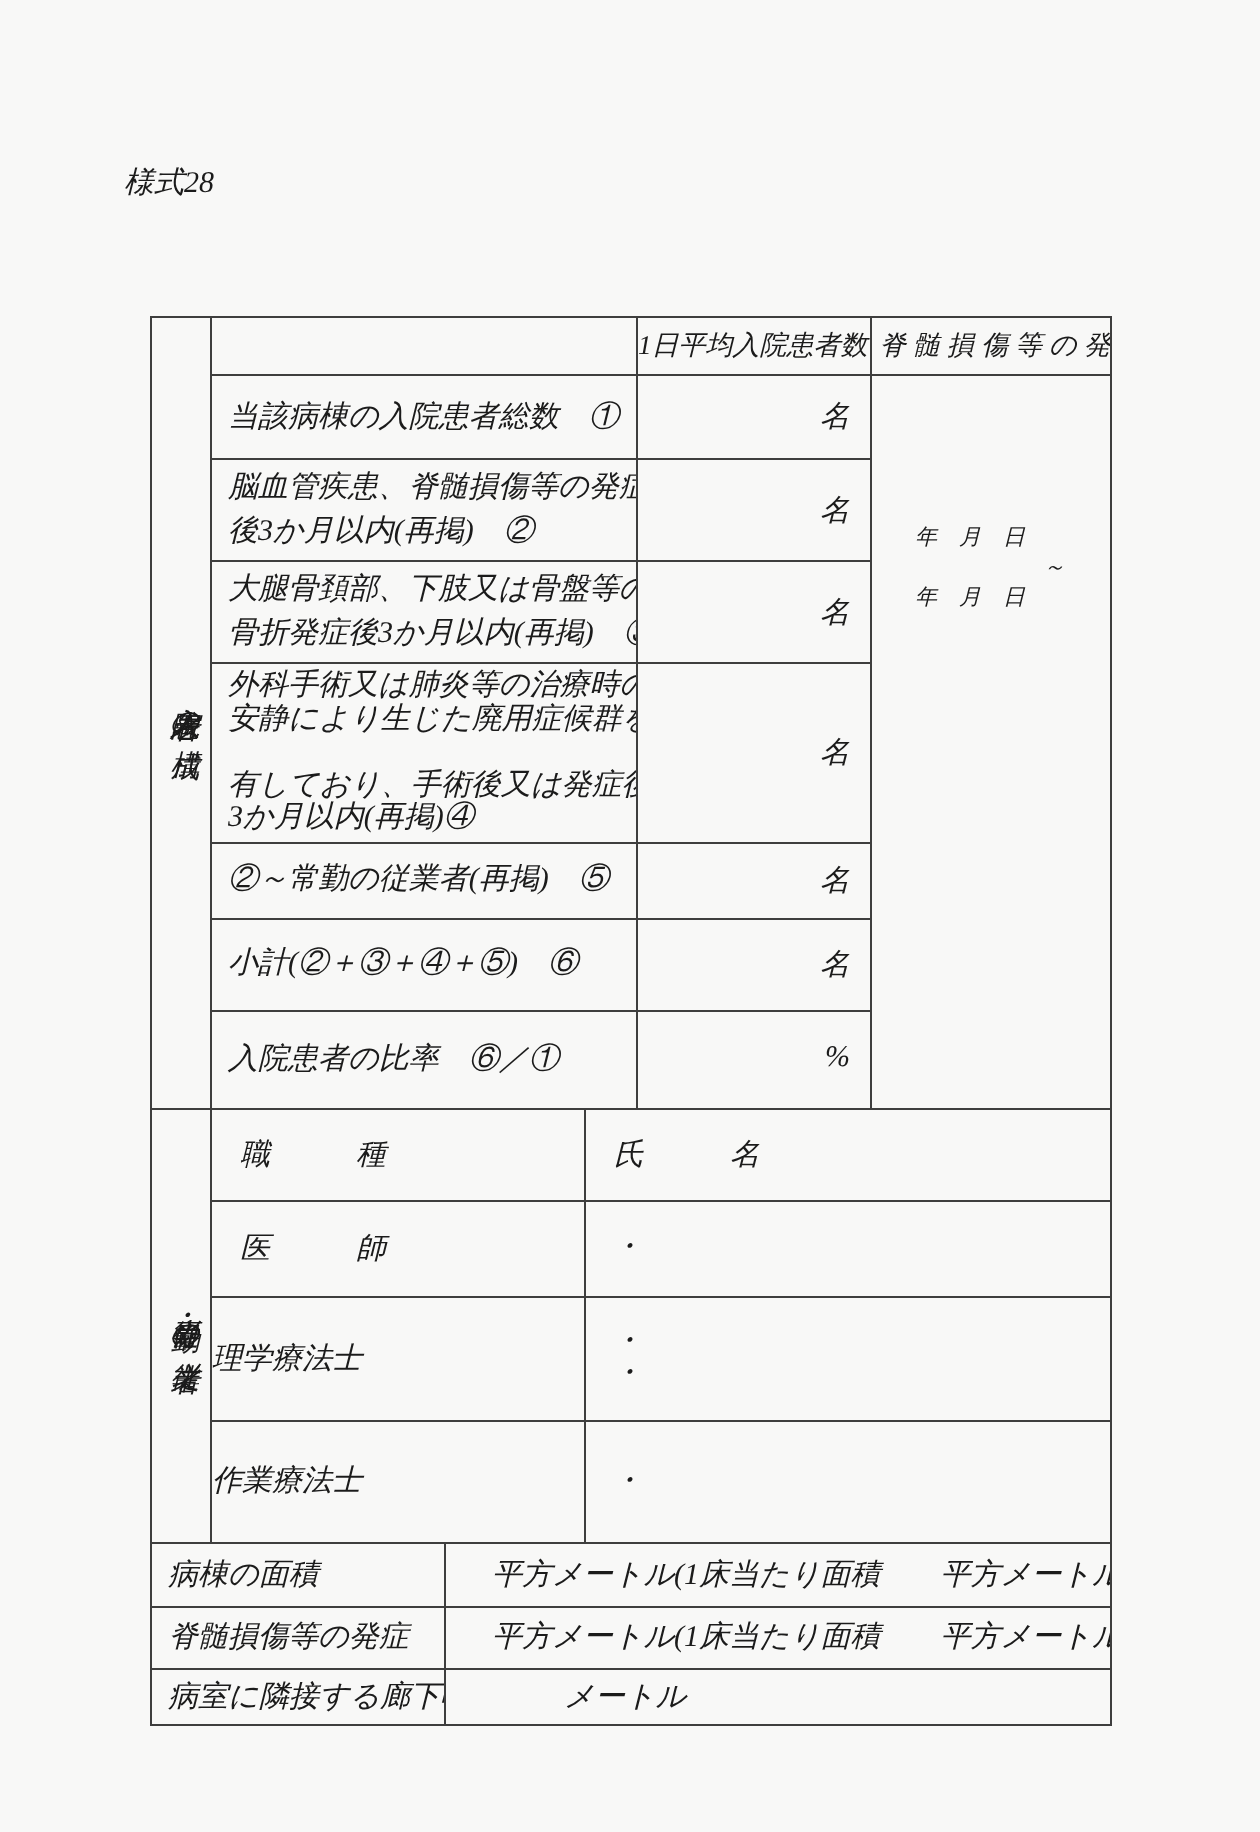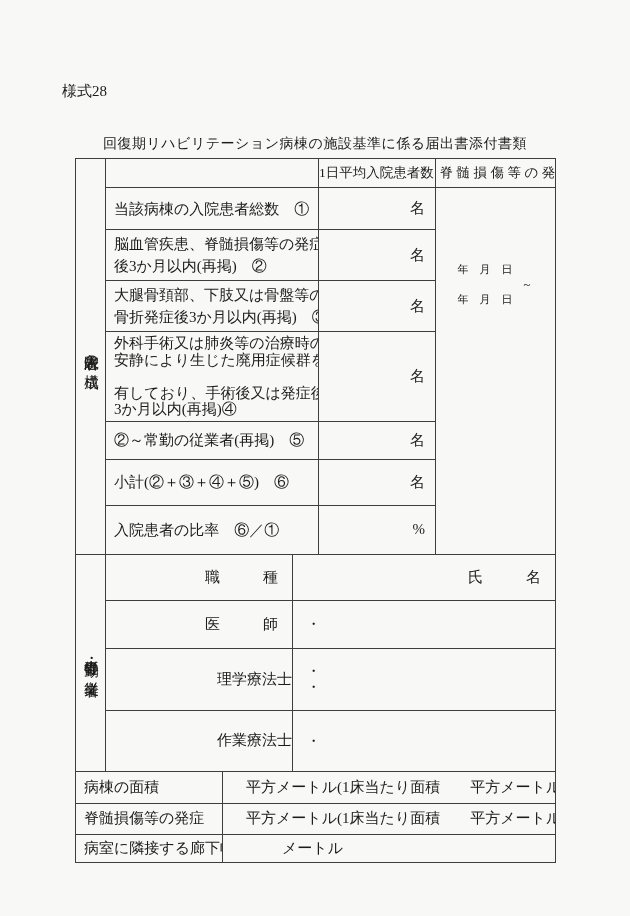--- a/index.html
+++ b/index.html
@@ -1,20 +1,21 @@
 <!DOCTYPE html>
 <html><head>
 <meta charset="utf-8">
 <style>
   html,body { margin:0; padding:0; }
   .page {
     position:relative; width:630px; height:916px;
     background:#f8f8f7; color:#1b1b1b;
     font-family:"Liberation Serif","DejaVu Serif",serif;
     overflow:hidden;
+    font-style:italic;
   }
   .form-no { position:absolute; left:62px; top:82px; font-size:15px; }
   .doc-title {
     position:absolute; left:75px; top:135px; width:480px;
     text-align:center; font-size:14px; letter-spacing:0.5px; white-space:nowrap;
   }
   .form { position:absolute; left:75px; top:158px; width:480px; }
   table { border-collapse:collapse; table-layout:fixed; width:480px; }
   .t2, .t3 { margin-top:-1px; }
   td {
@@ -35,35 +36,34 @@
   .desc { padding:3px 4px 3px 8px; }
   .desc .line { line-height:22px; min-height:22px; white-space:nowrap; }
   .tight .line { line-height:16.5px; min-height:16.5px; }
   .unit { text-align:right; padding-right:10px; }
   .hdr { text-align:left; font-size:13.5px; white-space:nowrap; }
   .hdr-period { letter-spacing:3.5px; text-indent:3.5px; }
   .period-cell { vertical-align:top; padding-top:74px; }
   .date-block { width:76px; margin:0 auto; font-size:11px; }
   .date-line { line-height:15px; white-space:nowrap; }
   .date-tilde { line-height:15px; text-align:right; padding-right:1px; }
-  .role { text-align:right; white-space:nowrap; }
+  .role { text-align:left; white-space:nowrap; }
   .spread { letter-spacing:14px; text-indent:14px; }
   .names { padding-left:13px; }
   .names .line { line-height:16px; min-height:16px; }
   .area-label { padding-left:8px; white-space:nowrap; }
   .area-value { padding-left:23px; white-space:nowrap; }
   .indent-more { padding-left:59px; }
 </style>
 </head>
 <body>
 
 <div class="page">
 
   <div class="form-no">様式28</div>
-  <div class="doc-title">回復期リハビリテーション病棟の施設基準に係る届出書添付書類</div>
 
   <div class="form">
 
     <table class="t1">
       <colgroup>
           <col style="width:30px">
           <col style="width:213px">
           <col style="width:117px">
           <col style="width:120px">
         </colgroup>

